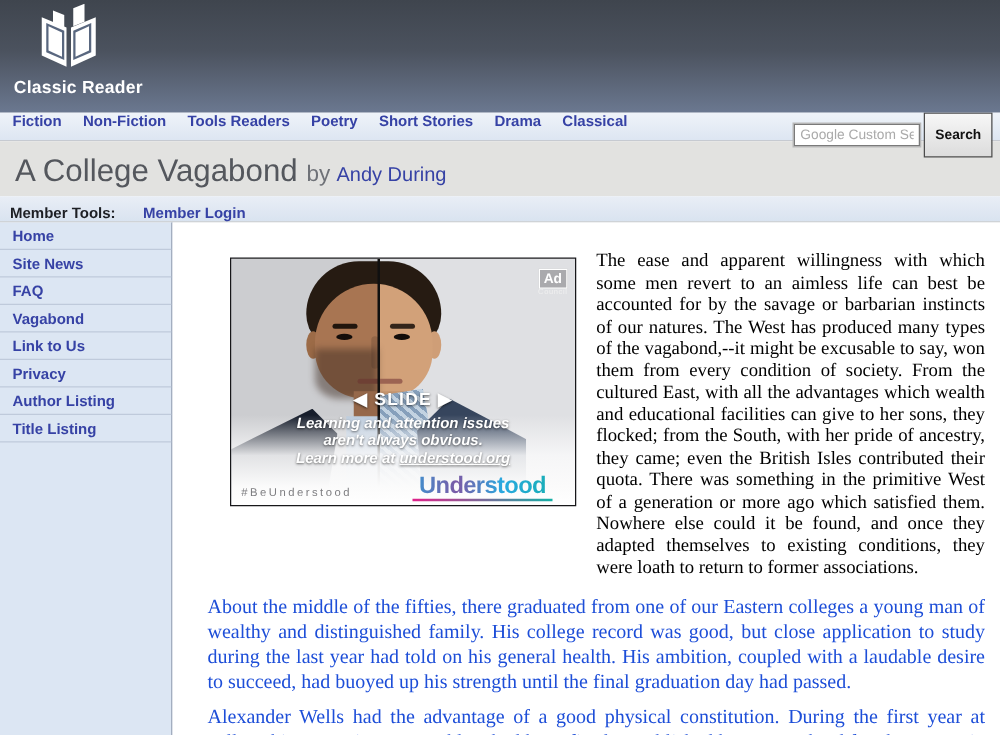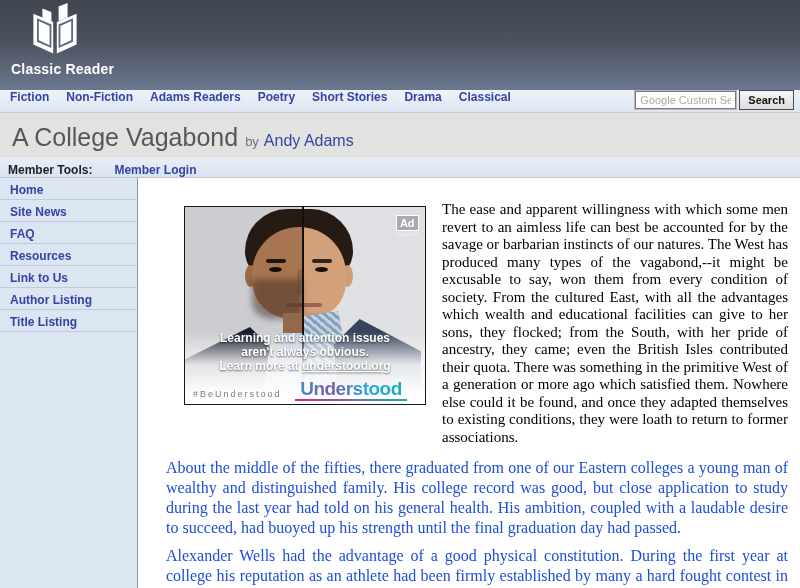--- a/index.html
+++ b/index.html
@@ -17,28 +17,28 @@
   .nav-bar { height:23px; display:flex; align-items:flex-start; padding:0 4px 0 10px;
     background:linear-gradient(180deg,#eff3f9 0%,#dde6f2 100%);
     border-bottom:1px solid #c6cad1; }
   .nav-bar a { font-size:12px; font-weight:bold; color:#3642a5;
     text-decoration:none; margin-right:17px; white-space:nowrap; }
   .search-box { margin-left:auto; display:flex; align-items:center; gap:3px; padding-right:2px; }
   .search-box input { width:101px; height:18px; font-size:11px; padding:1px 4px;
     border:1px solid #7a7a7a; box-shadow:0 0 0 1px #b9b9b9; background:#fff;
     font-family:"Liberation Sans",sans-serif; }
   .search-box input::placeholder { color:#aaa; }
-  .search-box button { height:20px; font-size:11px; font-weight:bold; color:#111;
+  .search-box button { height:36px; font-size:11px; font-weight:bold; color:#111;
     background:linear-gradient(180deg,#f7f7f7,#dcdcdc); border:1px solid #4c4c4c;
     padding:0 8px; font-family:"Liberation Sans",sans-serif; }
 
   
   .title-bar { height:44px; background:#e2e2e0; padding:10px 0 0 12px; white-space:nowrap; }
   .title-bar h1 { display:inline; font-size:25px; font-weight:400; color:#54575d; margin:0; }
-  .title-bar .by { font-size:13px; color:#6e7177; margin:0 5px 0 7px; }
+  .title-bar .by { font-size:18px; color:#6e7177; margin:0 5px 0 7px; }
   .title-bar .author { font-size:16px; color:#3642a5; text-decoration:none; }
 
   
   .member-bar { height:21px; display:flex; align-items:flex-end;
     background:linear-gradient(180deg,#e9eef6,#d9e3f0); border-bottom:1px solid #c2c6cc;
     font-size:12px; font-weight:bold; }
   .member-bar .label { color:#1d1f24; margin-left:8px; }
   .member-bar a { color:#3642a5; text-decoration:none; margin-left:22px; }
 
   
@@ -50,21 +50,21 @@
 
   .content { flex:1; background:#fff; padding:23px 12px 0 28px; overflow:hidden; }
   .intro { display:flex; align-items:flex-start; }
   .p-intro { flex:1; margin:0; font-family:"Liberation Serif",serif;
     font-size:15px; line-height:17.5px; text-align:justify; color:#000; }
   .para { font-family:"Liberation Serif",serif; font-size:16px; line-height:20px;
     text-align:justify; color:#1d4ed8; margin:12px 0 0 0; }
   .para.last { margin-top:8px; }
 
   
-  .ad-banner { position:relative; flex:none; width:242px; height:199px;
+  .ad-banner { position:relative; flex:none; width:277px; height:199px;
     border:1px solid #17171a; margin:5px 16px 0 18px; overflow:hidden;
     background:linear-gradient(90deg,#cccdd0 0 118px,#dfe0e3 118px); cursor:pointer; }
   .hair { position:absolute; left:60px; top:2px; width:108px; height:72px;
     background:#261b12; border-radius:54px 54px 38px 38px; }
   .ear { position:absolute; top:58px; width:11px; height:22px; border-radius:50%; }
   .ear.l { left:60px; background:#9c6b47; }
   .ear.r { left:157px; background:#cf9e77; }
   .face { position:absolute; left:67px; top:20px; width:94px; height:92px;
     border-radius:47px 47px 40% 42%;
     background:linear-gradient(90deg,#a87552 0 51px,#d2a179 51px); }
@@ -93,21 +93,21 @@
   .bottom-fade { position:absolute; left:0; right:0; bottom:0; height:72px;
     background:linear-gradient(180deg,rgba(248,248,249,0) 0%,rgba(248,248,249,.9) 45%,#fbfbfb 80%,#fff 100%); }
   .ad-council { position:absolute; top:6px; right:6px; text-align:center; }
   .ad-council .box { display:inline-block; border:1px solid #fff; color:#fff;
     background:rgba(125,125,130,.55); font-size:11px; font-weight:bold; padding:0 3px; line-height:14px; }
   .ad-council .sub { font-size:6px; color:#f0f0f0; letter-spacing:.5px; line-height:7px; }
   .slide-ctl { position:absolute; top:104px; width:100%; text-align:center; color:#fff;
     font-size:14px; font-weight:bold; letter-spacing:1px;
     text-shadow:0 1px 2px rgba(0,0,0,.65); }
   .ad-msg { position:absolute; top:124px; width:100%; text-align:center; color:#fff;
-    font-size:12px; font-weight:bold; line-height:14px; text-shadow:0 1px 2px rgba(0,0,0,.6); }
+    font-size:12px; font-weight:bold; line-height:14px; text-shadow:0 1px 2px rgba(0,0,0,.6);font-style:italic; }
   .ad-msg .u { text-decoration:underline; color:#fff; }
   .brand-blk { position:absolute; right:6px; top:172px; width:136px; text-align:center; }
   .brand { font-size:19px; font-weight:bold; letter-spacing:-.5px; color:#2ba7dd; line-height:19px; }
   @supports (-webkit-background-clip:text) or (background-clip:text) {
     .brand { background:linear-gradient(90deg,#27a9e0 0%,#7b5aa6 35%,#27a9e0 62%,#14b0a6 100%);
       -webkit-background-clip:text; background-clip:text; color:transparent; }
   }
   .brand-bar { height:2px; width:112px; margin:1px auto 2px auto;
     background:linear-gradient(90deg,#e0218a,#14b0a6); }
   .tagline { font-size:8px; font-style:italic; color:#555; }
@@ -127,48 +127,49 @@
     <polygon points="52,17 36,24 36,50 52,43" fill="#59677f"></polygon>
     <polygon points="14,20 26,25.5 26,47 14,41.5" fill="#ffffff"></polygon>
     <polygon points="50,20 38,25.5 38,47 50,41.5" fill="#ffffff"></polygon>
   </svg>
   <div class="logo-text">Classic Reader</div>
 </div>
 
 <div class="nav-bar">
   <a href="#">Fiction</a>
   <a href="#">Non-Fiction</a>
-  <a href="#">Adams Readers</a>
+  <a href="#">Tools Readers</a>
   <a href="#">Poetry</a>
   <a href="#">Short Stories</a>
   <a href="#">Drama</a>
   <a href="#">Classical</a>
   <div class="search-box">
     <input type="text" placeholder="Google Custom Search" style="">
     <button>Search</button>
   </div>
 </div>
 
 <div class="title-bar">
-  <h1>A College Vagabond</h1><span class="by">by</span><a class="author" href="#">Andy Adams</a>
+  <h1>A College Vagabond</h1><span class="by">by</span><a class="author" href="#">Andy During</a>
 </div>
 
 <div class="member-bar">
   <span class="label">Member Tools:</span>
   <a href="#">Member Login</a>
 </div>
 
 <div class="body-row">
   <aside class="sidebar">
     <ul>
       <li><a href="#">Home</a></li>
       <li><a href="#">Site News</a></li>
       <li><a href="#">FAQ</a></li>
-      <li><a href="#">Resources</a></li>
+      <li><a href="#">Vagabond</a></li>
       <li><a href="#">Link to Us</a></li>
+      <li><a href="#">Privacy</a></li>
       <li><a href="#">Author Listing</a></li>
       <li><a href="#">Title Listing</a></li>
     </ul>
   </aside>
 
   <main class="content">
     <div class="intro">
 
       <div class="ad-banner">
         <div class="hair"></div>
@@ -186,20 +187,21 @@
         <div class="shirt"></div>
         <div class="suit-l"></div>
         <div class="scarf"></div>
         <div class="jacket-r"></div>
         <div class="center-line"></div>
         <div class="bottom-fade"></div>
         <div class="ad-council">
           <div class="box">Ad</div>
           <div class="sub">Council</div>
         </div>
+        <div class="slide-ctl">◀ SLIDE ▶</div>
         <div class="ad-msg">
           <div>Learning and attention issues</div>
           <div>aren't always obvious.</div>
           <div><span>Learn more at </span><span class="u">understood.org</span></div>
         </div>
         <div class="brand-blk">
           <div class="brand">Understood</div>
           <div class="brand-bar"></div>
           <div class="tagline">for learning &amp; attention issues</div>
         </div>

